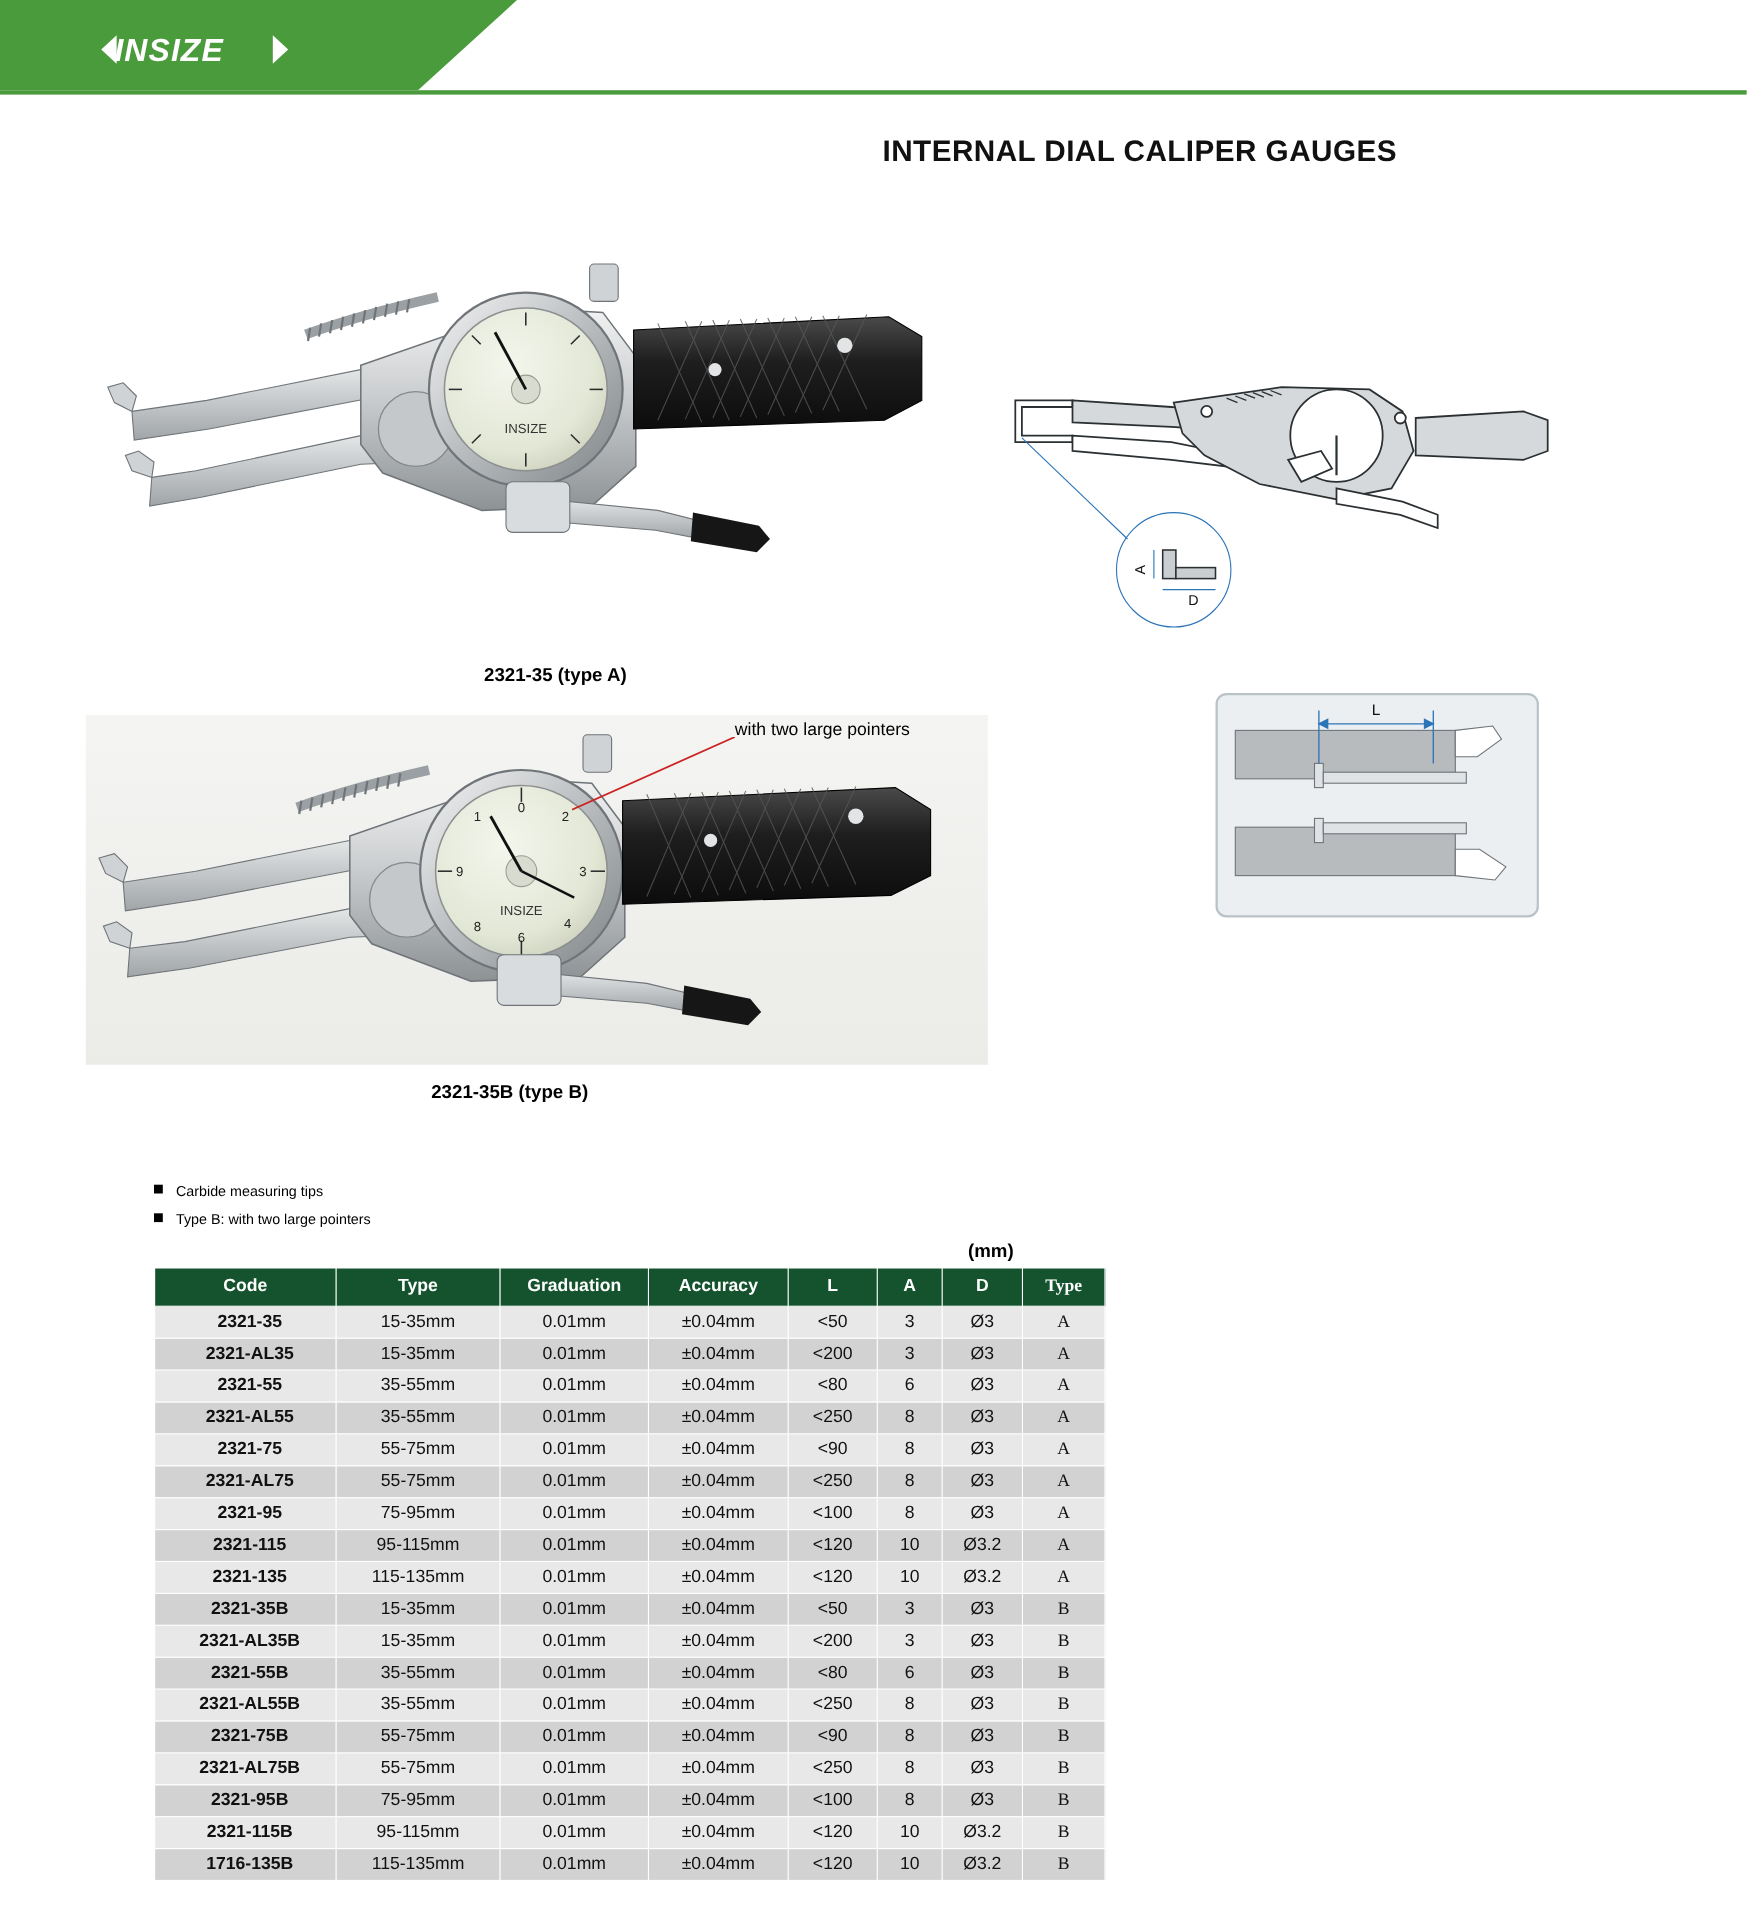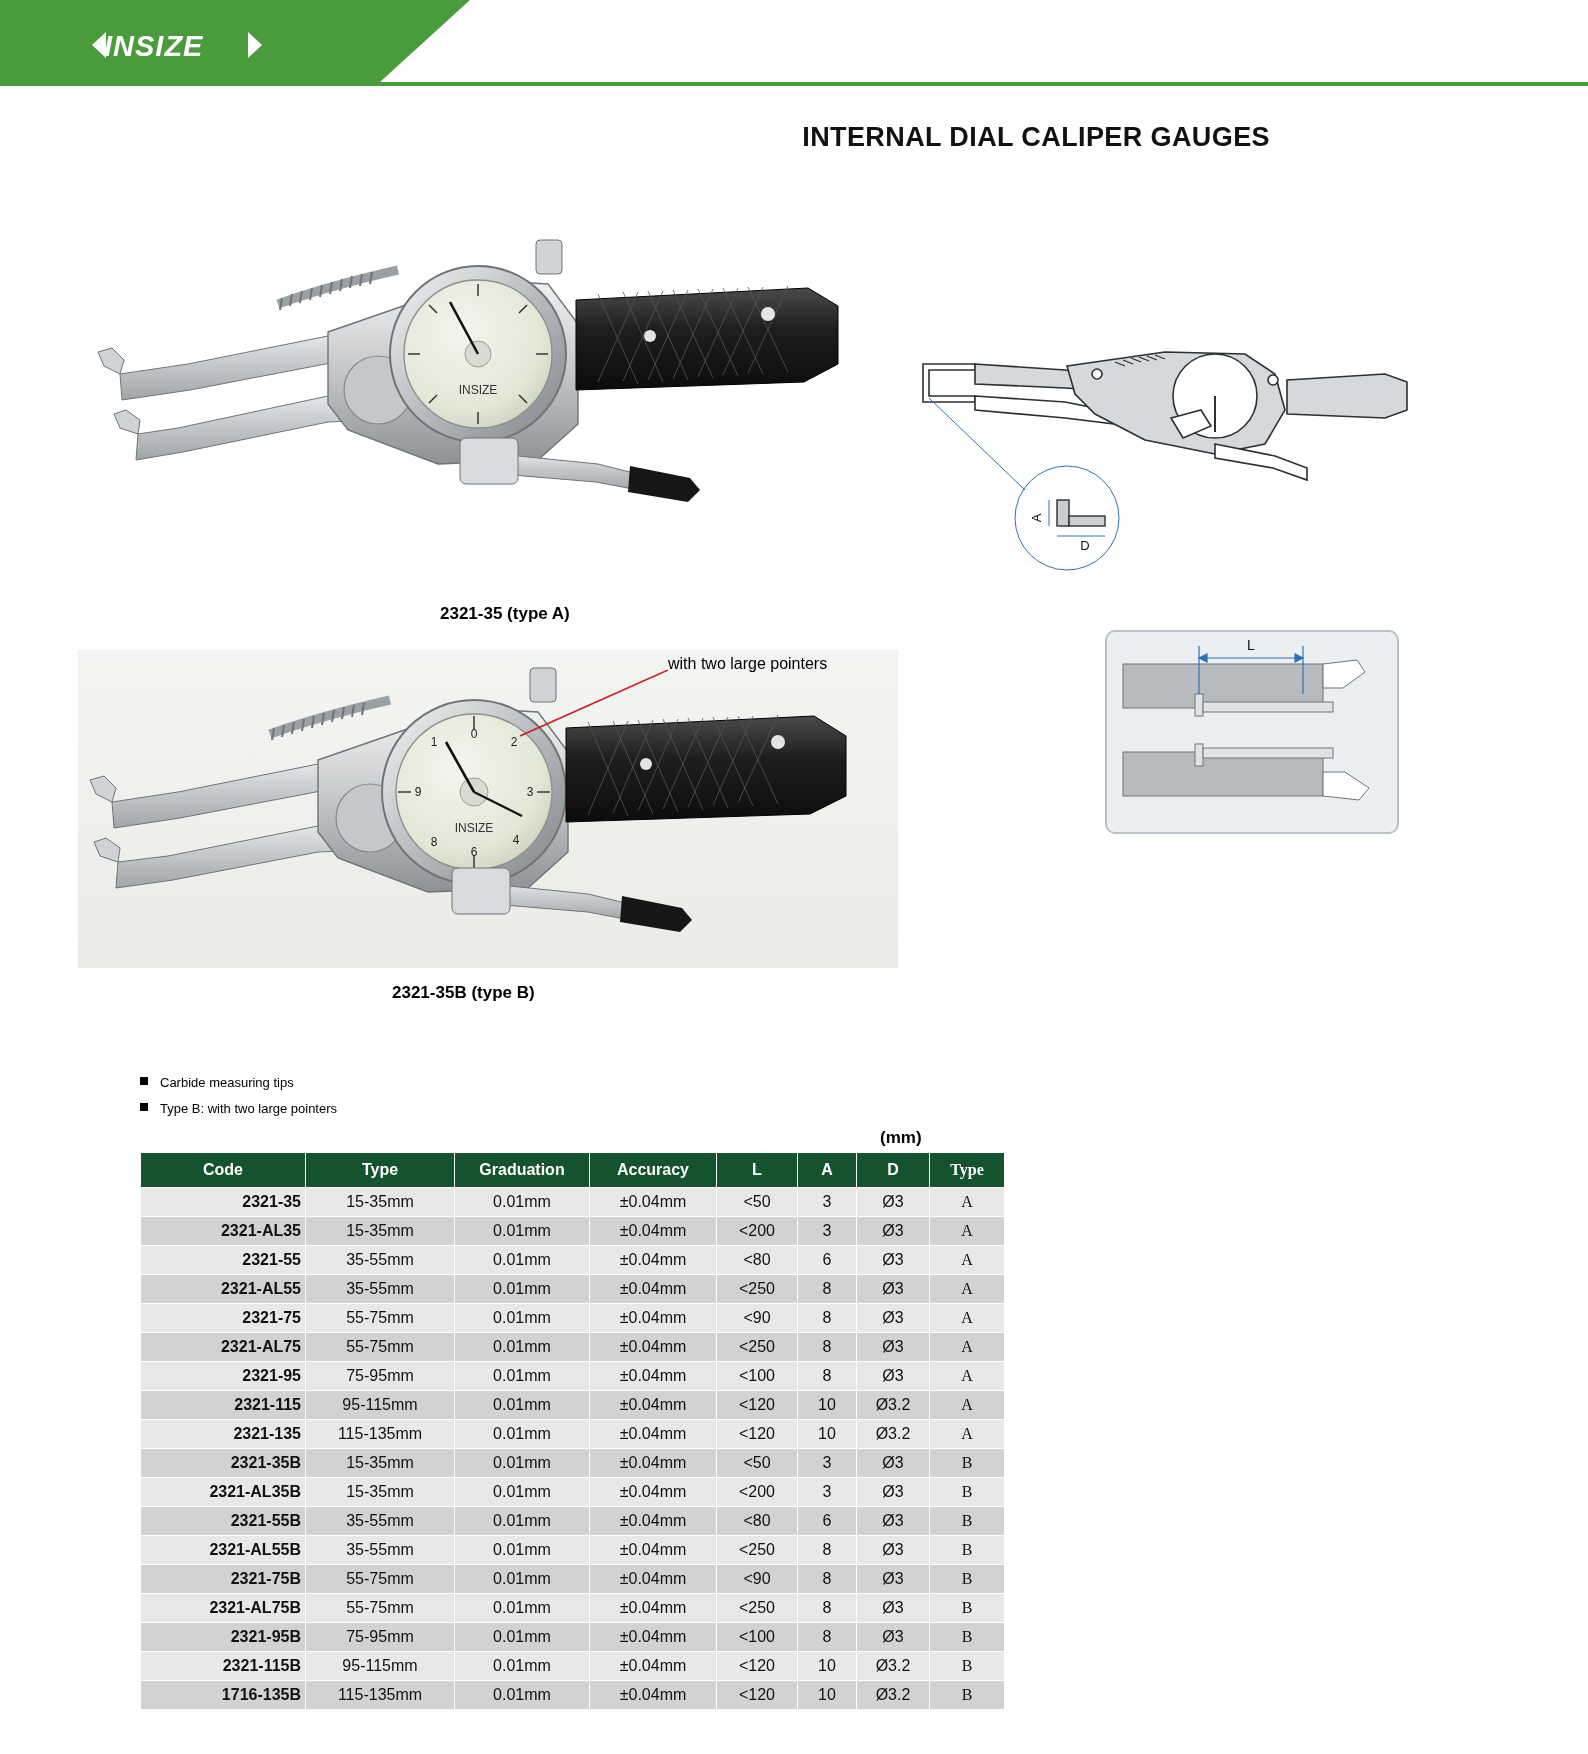--- a/index.html
+++ b/index.html
@@ -210,21 +210,21 @@
     border: 1px solid #ffffff;
     padding: 4px 4px;
     text-align: center;
     height: 20px;
     color: #111;
   }
   .spec-table tr.odd td { background: #e8e8e8; }
   .spec-table tr.even td { background: #d2d2d2; }
   .spec-table td.code {
     font-weight: bold;
-    text-align: right;
+    text-align: center;
     padding-left: 12px;
   }
   .col-code   { width: 148px; }
   .col-range  { width: 140px; }
   .col-grad   { width: 126px; }
   .col-acc    { width: 118px; }
   .col-l      { width: 72px; }
   .col-a      { width: 50px; }
   .col-d      { width: 64px; }
   .col-type   { width: 66px; font-family: Liberation Serif, serif; }

